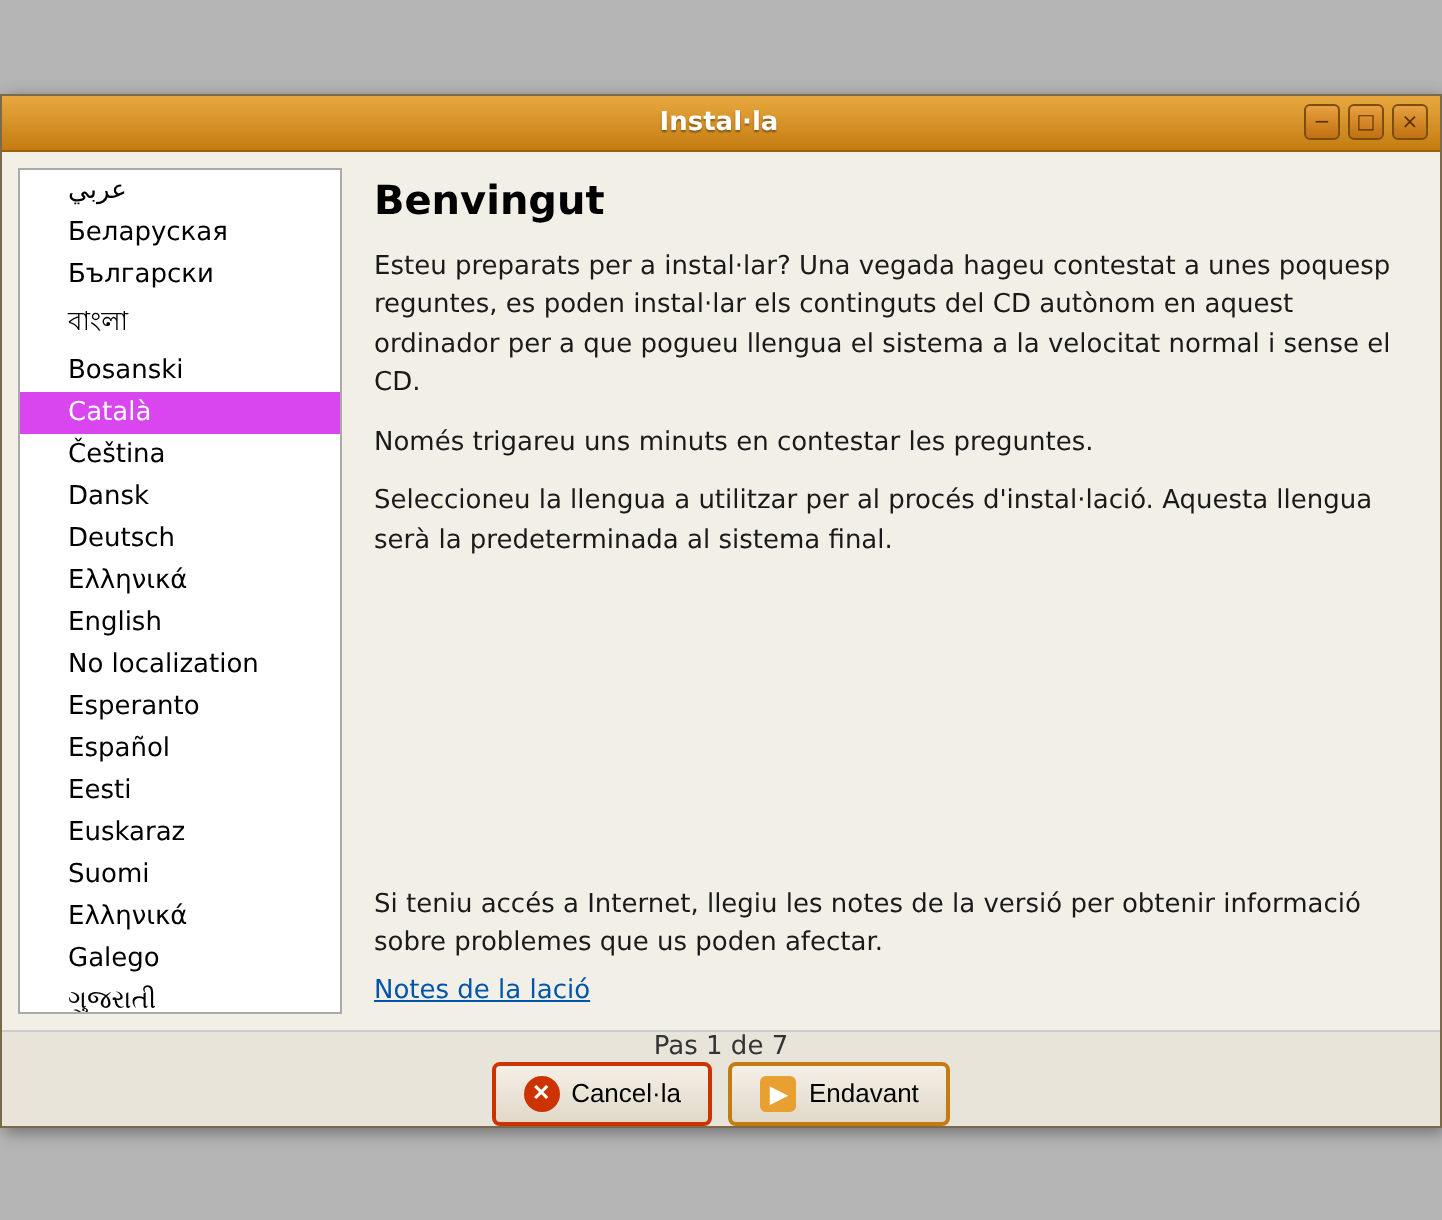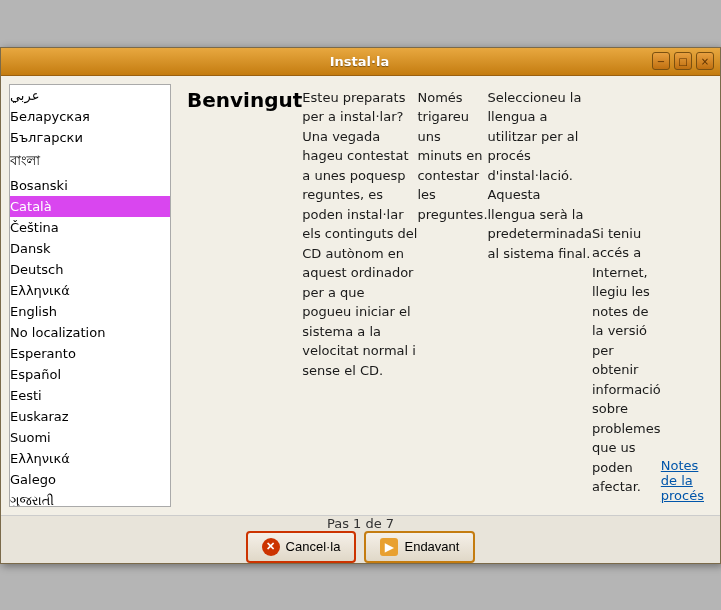--- a/index.html
+++ b/index.html
@@ -83,34 +83,34 @@
       width: 14px;
     }
     .lang-list-container::-webkit-scrollbar-track {
       background: #e8e8e8;
     }
     .lang-list-container::-webkit-scrollbar-thumb {
       background: #bbb;
       border: 1px solid #999;
     }
     .lang-item {
-      padding: 3px 0;
+      padding: 3px 24px;
       cursor: pointer;
       font-size: 13px;
       color: #000;
       white-space: nowrap;
     }
     .lang-item.selected {
       background: #d946ef;
       color: #fff;
     }
     .main-panel {
       flex: 1;
       display: flex;
-      flex-direction: row;
+      flex-direction: column;
       padding: 4px 8px;
     }
     .welcome-title {
       font-size: 20px;
       font-weight: bold;
       color: #000;
       margin-bottom: 12px;
     }
     .welcome-text {
       font-size: 13px;
@@ -224,26 +224,26 @@
           <div class="lang-item">Euskaraz</div>
           <div class="lang-item">Suomi</div>
           <div class="lang-item">Ελληνικά</div>
           <div class="lang-item">Galego</div>
           <div class="lang-item">ગુજરાતી</div>
         </div>
     </div>
 
     <div class="main-panel">
       <div class="welcome-title">Benvingut</div>
-      <p class="welcome-text">Esteu preparats per a instal·lar? Una vegada hageu contestat a unes poquesp reguntes, es poden instal·lar els continguts del CD autònom en aquest ordinador per a que pogueu iniciar el sistema a la velocitat normal i sense el CD.</p>
+      <p class="welcome-text">Esteu preparats per a instal·lar? Una vegada hageu contestat a unes poquesp reguntes, es poden instal·lar els continguts del CD autònom en aquest ordinador per a que pogueu llengua el sistema a la velocitat normal i sense el CD.</p>
       <p class="welcome-text">Només trigareu uns minuts en contestar les preguntes.</p>
       <p class="welcome-text">Seleccioneu la llengua a utilitzar per al procés d'instal·lació. Aquesta llengua serà la predeterminada al sistema final.</p>
       <div style="flex:1"></div>
       <p class="internet-notice">Si teniu accés a Internet, llegiu les notes de la versió per obtenir informació sobre problemes que us poden afectar.</p>
-      <a class="release-notes-link">Notes de la procés</a>
+      <a class="release-notes-link">Notes de la lació</a>
     </div>
   </div>
 
   <div class="footer">
     <span class="footer-step">Pas 1 de 7</span>
     <div class="footer-buttons">
       <button class="btn btn-cancel">
         <span class="btn-icon">✕</span>
         <span>Cancel·la</span>
       </button>

